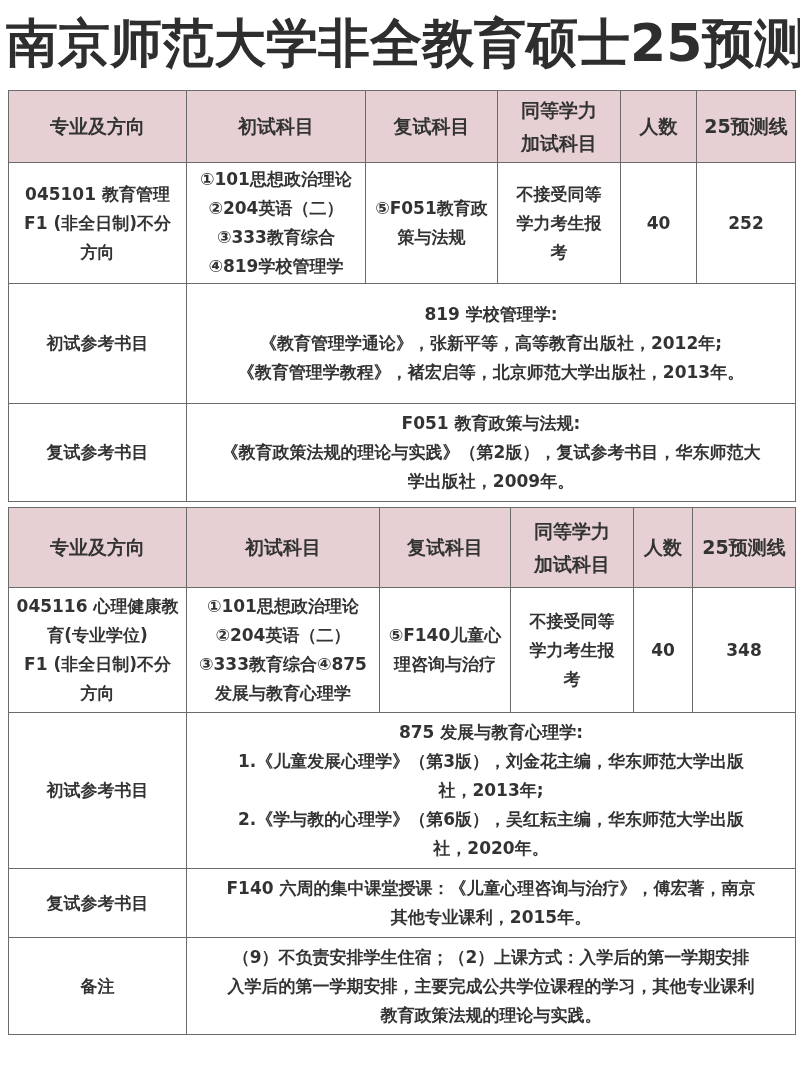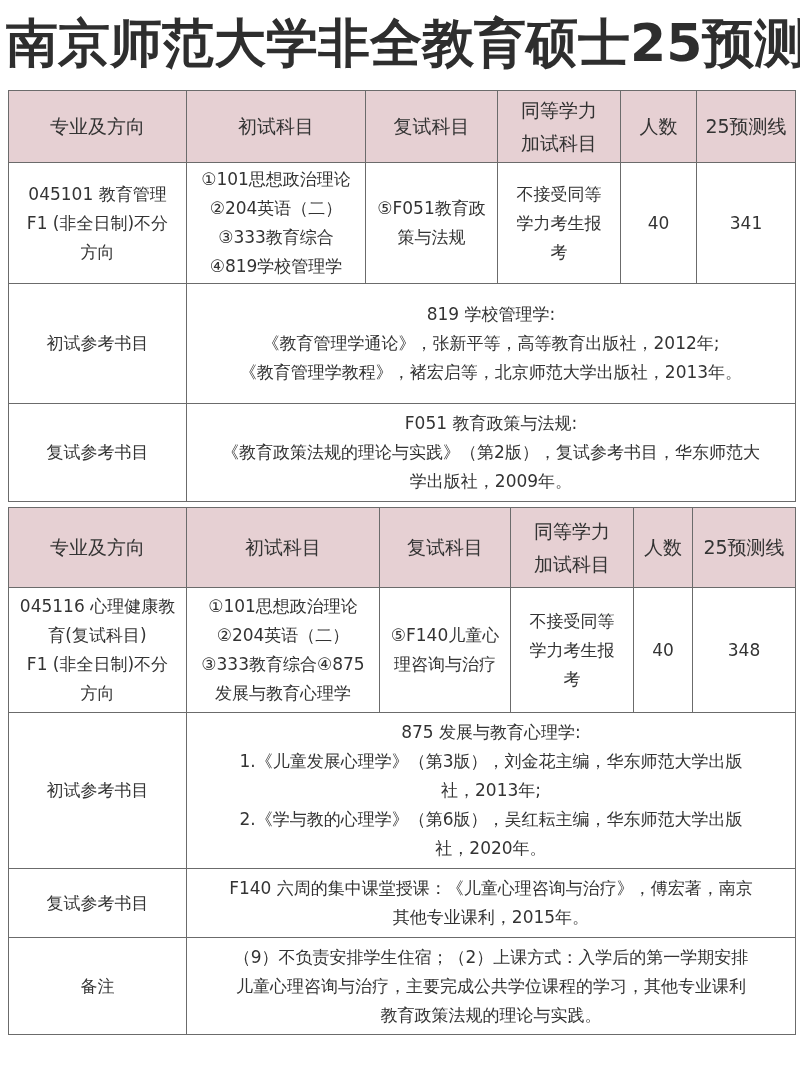--- a/index.html
+++ b/index.html
@@ -1,21 +1,21 @@
 <!DOCTYPE html>
 <html><head>
 <meta charset="utf-8">
 <style>
   html, body { margin: 0; padding: 0; background: #ffffff; }
   body { width: 800px; height: 1069px; position: relative; overflow: hidden;
          font-family: "DejaVu Sans", "Liberation Sans", sans-serif; color: #333333; }
   .title { position: absolute; left: 0; top: 4px; width: 800px; height: 78px;
            font-size: 52px; font-weight: bold; color: #2e2e2e; line-height: 78px;
            text-align: left; padding-left: 6px; box-sizing: border-box; letter-spacing: 0px; white-space: nowrap; }
-  table { position: absolute; left: 8px; border-collapse: collapse; table-layout: fixed; }
+  table { position: absolute; left: 8px; border-collapse: collapse; table-layout: fixed; font-weight: bold; }
   td { border: 1.5px solid #6b6b6b; text-align: center; vertical-align: middle;
        font-size: 17px; line-height: 29px; padding: 0 4px; color: #333; }
   tr.hdr td { background: #e6d0d3; font-size: 19px; line-height: 33px; }
   .t1 { top: 90px; }
   .t2 { top: 507px; }
   .lines div { white-space: nowrap; }
 </style>
 </head>
 <body>
 
@@ -57,21 +57,21 @@
     <td class="lines">
       <div>⑤F051教育政</div>
       <div>策与法规</div>
     </td>
     <td class="lines">
       <div>不接受同等</div>
       <div>学力考生报</div>
       <div>考</div>
     </td>
     <td>40</td>
-    <td>341</td>
+    <td>252</td>
   </tr>
   <tr style="height:120px">
     <td>初试参考书目</td>
     <td colspan="5" class="lines">
       <div>819 学校管理学:</div>
       <div>《教育管理学通论》，张新平等，高等教育出版社，2012年;</div>
       <div>《教育管理学教程》，褚宏启等，北京师范大学出版社，2013年。</div>
     </td>
   </tr>
   <tr style="height:98px">
@@ -102,21 +102,21 @@
     <td class="lines">
       <div>同等学力</div>
       <div>加试科目</div>
     </td>
     <td>人数</td>
     <td>25预测线</td>
   </tr>
   <tr style="height:125px">
     <td class="lines">
       <div>045116 心理健康教</div>
-      <div>育(复试科目)</div>
+      <div>育(专业学位)</div>
       <div>F1 (非全日制)不分</div>
       <div>方向</div>
     </td>
     <td class="lines">
       <div>①101思想政治理论</div>
       <div>②204英语（二）</div>
       <div>③333教育综合④875</div>
       <div>发展与教育心理学</div>
     </td>
     <td class="lines">
@@ -145,18 +145,18 @@
     <td>复试参考书目</td>
     <td colspan="5" class="lines">
       <div>F140 六周的集中课堂授课：《儿童心理咨询与治疗》，傅宏著，南京</div>
       <div>其他专业课利，2015年。</div>
     </td>
   </tr>
   <tr style="height:97px">
     <td>备注</td>
     <td colspan="5" class="lines">
       <div>（9）不负责安排学生住宿；（2）上课方式：入学后的第一学期安排</div>
-      <div>儿童心理咨询与治疗，主要完成公共学位课程的学习，其他专业课利</div>
+      <div>入学后的第一学期安排，主要完成公共学位课程的学习，其他专业课利</div>
       <div>教育政策法规的理论与实践。</div>
     </td>
   </tr>
 </tbody>
   </table>
 
 </body></html>

